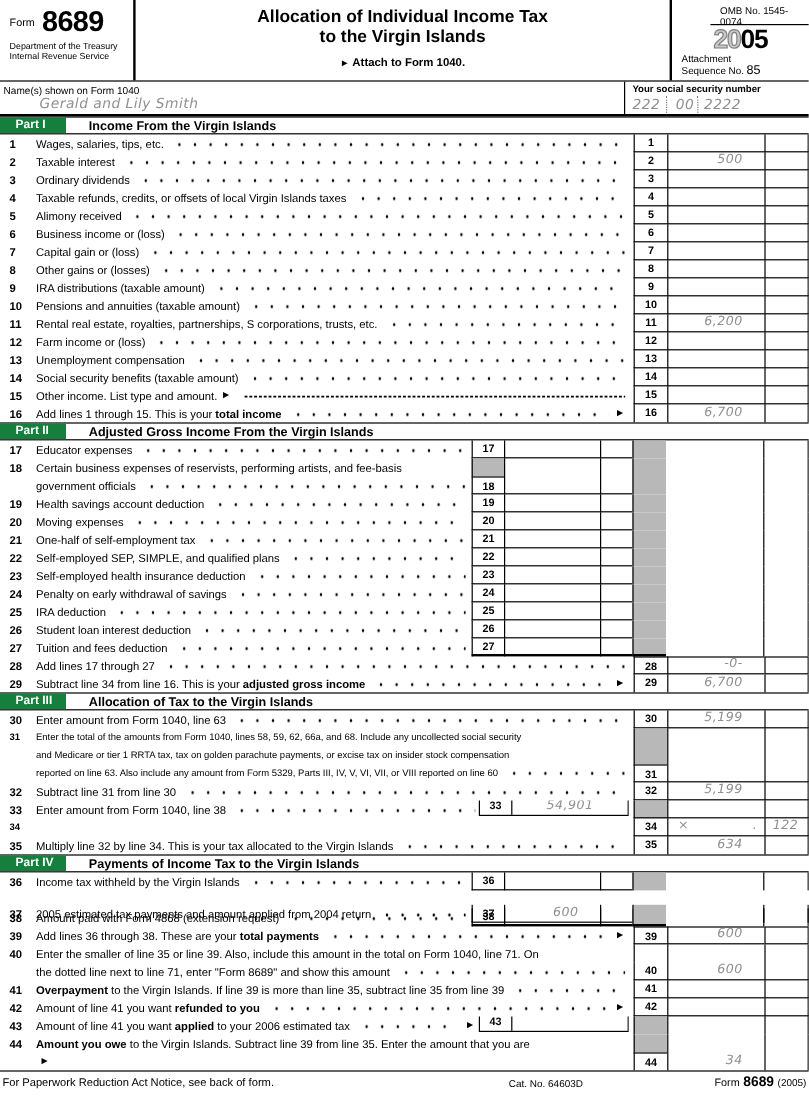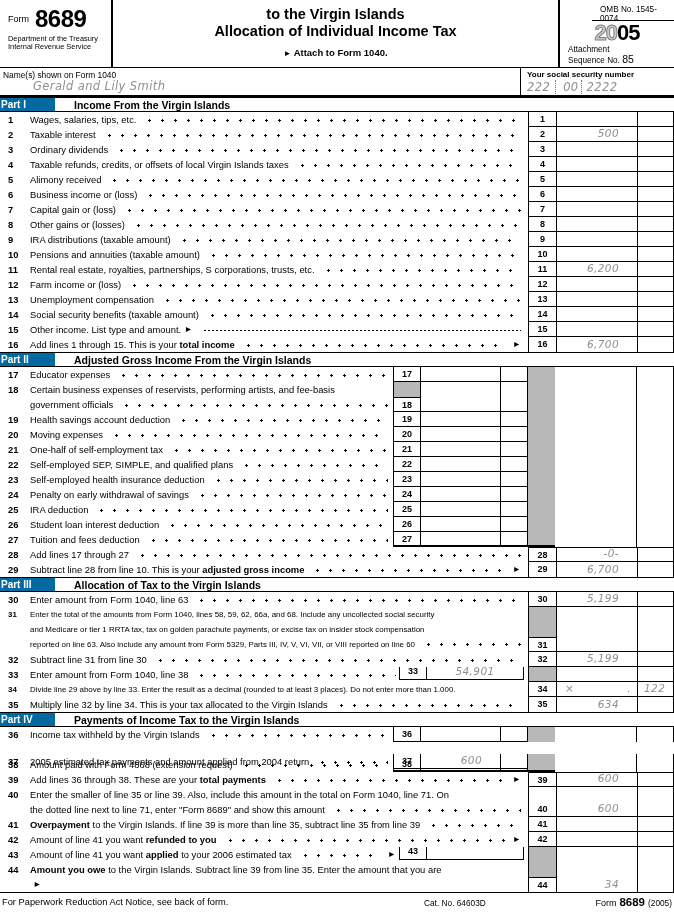--- a/index.html
+++ b/index.html
@@ -30,21 +30,21 @@
   .nlab { position:absolute; left:3px; top:2px; font-size:8.4px; }
   .nval { position:absolute; left:33px; top:11px; }
   .ssncell { position:absolute; right:0; top:0; width:154px; height:100%; border-left:1px solid #000; box-sizing:border-box; padding:2px 0 0 6px; }
   .ssnlab { font-size:8px; font-weight:bold; }
   .ssndigits { display:flex; align-items:center; margin-top:1px; }
   .ssng { letter-spacing:5px; }
   .ssng2 { border-left:1px dotted #777; border-right:1px dotted #777; padding:0 2px 0 7px; margin:0 5px; }
 
   
   .pbar { display:flex; height:15px; border-top:1px solid #000; border-bottom:1px solid #000; box-sizing:border-box; }
-  .tag { width:55px; background:#0369a1; color:#fff; font-weight:bold; font-size:10px; display:flex; align-items:center; padding-left:1px; box-sizing:border-box; }
+  .tag { width:55px; background:#15803d; color:#fff; font-weight:bold; font-size:10px; display:flex; align-items:center; padding-left:13px; box-sizing:border-box; }
   .ttl { margin-left:19px; font-weight:bold; font-size:10.5px; align-self:center; }
 
   
   .rows { position:relative; width:674px; }
   .frow { position:absolute; left:0; width:674px; }
   .lblwrap { position:absolute; left:0; top:0; height:100%; display:flex; flex-direction:column; }
   .tline { height:15px; display:flex; align-items:flex-end; padding-bottom:2px; box-sizing:border-box; overflow:hidden; }
   .small .tline { font-size:7.9px; padding-bottom:3px; }
   .ln { flex:none; width:30px; padding-left:8px; box-sizing:border-box; font-weight:bold; }
   .indent { flex:none; width:30px; }
@@ -92,22 +92,22 @@
       <div class="formline">
         <span class="fw">Form</span>
         <span class="fn">8689</span>
       </div>
       <div class="dept">
         <div>Department of the Treasury</div>
         <div>Internal Revenue Service</div>
       </div>
     </div>
     <div class="hdr-mid">
+      <div class="t1">Allocation of Individual Income Tax</div>
       <div class="t1">to the Virgin Islands</div>
-      <div class="t1">Allocation of Individual Income Tax</div>
       <div class="attach">
         <span class="arr2">►</span>
         <span>Attach to Form 1040.</span>
       </div>
     </div>
     <div class="hdr-right">
       <div class="omb">OMB No. 1545-0074</div>
       <div class="year">
         <span class="y20">20</span><span class="y05">05</span>
       </div>
@@ -524,21 +524,21 @@
         <div class="cell numbox bt" style="left: 528px; width: 28px; top: 0px; height: 15px;">28</div>
         <div class="cell amt bt" style="left: 556px; width: 81px; top: 0px; height: 15px;">
           <div class="val">-0-</div>
         </div>
         <div class="cell cents bt" style="left: 637px; width: 37px; top: 0px; height: 15px;"></div>
       </div>
       <div class="frow" style="top: 195px; height: 15px;">
         <div class="lblwrap" style="width: 524px;">
           <div class="tline">
             <div class="ln">29</div>
-            <div class="txt"><span>Subtract line 28 from line 10. This is your </span><span class="b">adjusted gross income</span></div>
+            <div class="txt"><span>Subtract line 34 from line 16. This is your </span><span class="b">adjusted gross income</span></div>
             <div class="leaders"></div>
             <div class="arr">►</div>
           </div>
         </div>
         <div class="cell numbox nb" style="left: 528px; width: 28px; top: 0px; height: 15px;">29</div>
         <div class="cell amt nb" style="left: 556px; width: 81px; top: 0px; height: 15px;">
           <div class="val">6,700</div>
         </div>
         <div class="cell cents nb" style="left: 637px; width: 37px; top: 0px; height: 15px;"></div>
       </div>
@@ -611,21 +611,20 @@
           </div>
         </div>
         <div class="cell gray" style="left: 528px; width: 28px; top: 0px; height: 15px;"></div>
         <div class="cell amt" style="left: 556px; width: 81px; top: 0px; height: 15px;"></div>
         <div class="cell cents" style="left: 637px; width: 37px; top: 0px; height: 15px;"></div>
       </div>
       <div class="frow" style="top: 90px; height: 15px;">
         <div class="lblwrap small" style="width: 524px;">
           <div class="tline">
             <div class="ln">34</div>
-            <div class="txt"><span>Divide line 29 above by line 33. Enter the result as a decimal (rounded to at least 3 places). Do not enter more than 1.000.</span></div>
           </div>
         </div>
         <div class="cell numbox" style="left: 528px; width: 28px; top: 0px; height: 15px;">34</div>
         <div class="cell amt sb" style="left: 556px; width: 81px; top: 0px; height: 15px;">
           <div class="val">×</div>
           <div class="val">.</div>
         </div>
         <div class="cell cents" style="left: 637px; width: 37px; top: 0px; height: 15px;">
           <div class="val">122</div>
         </div>

